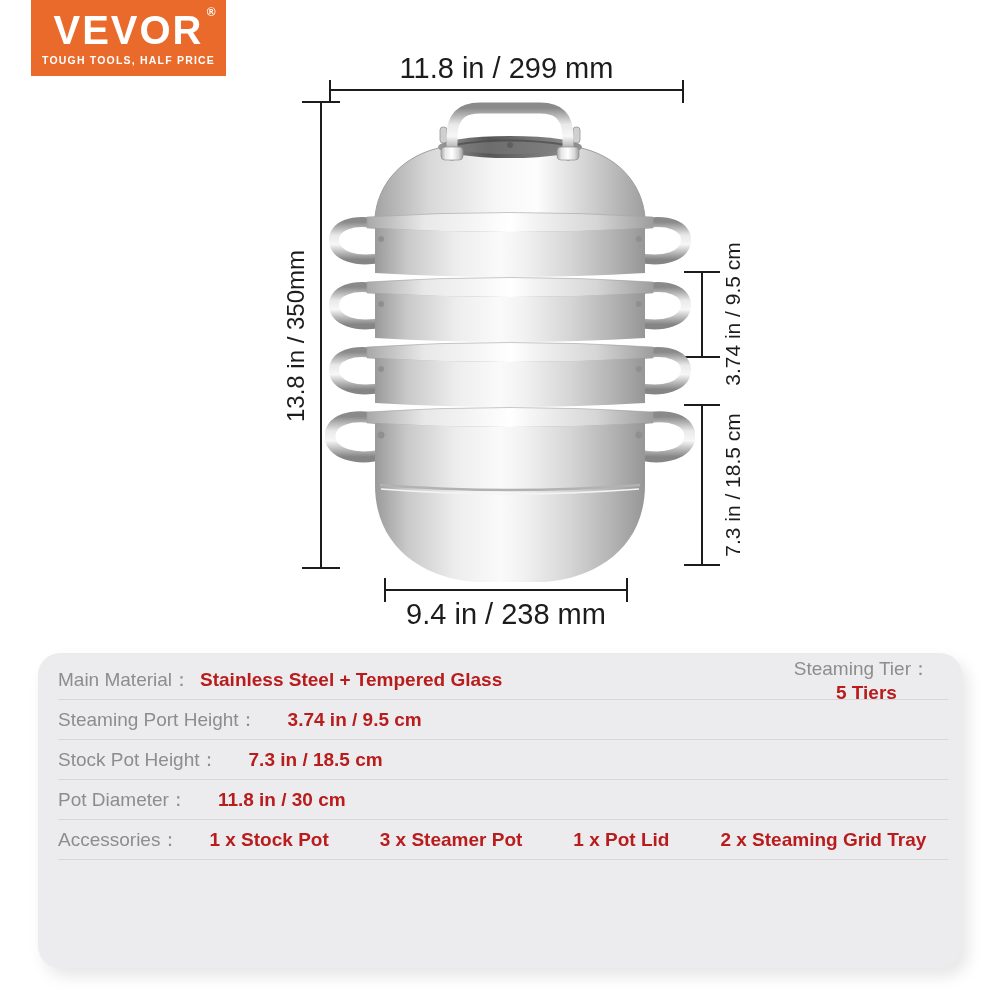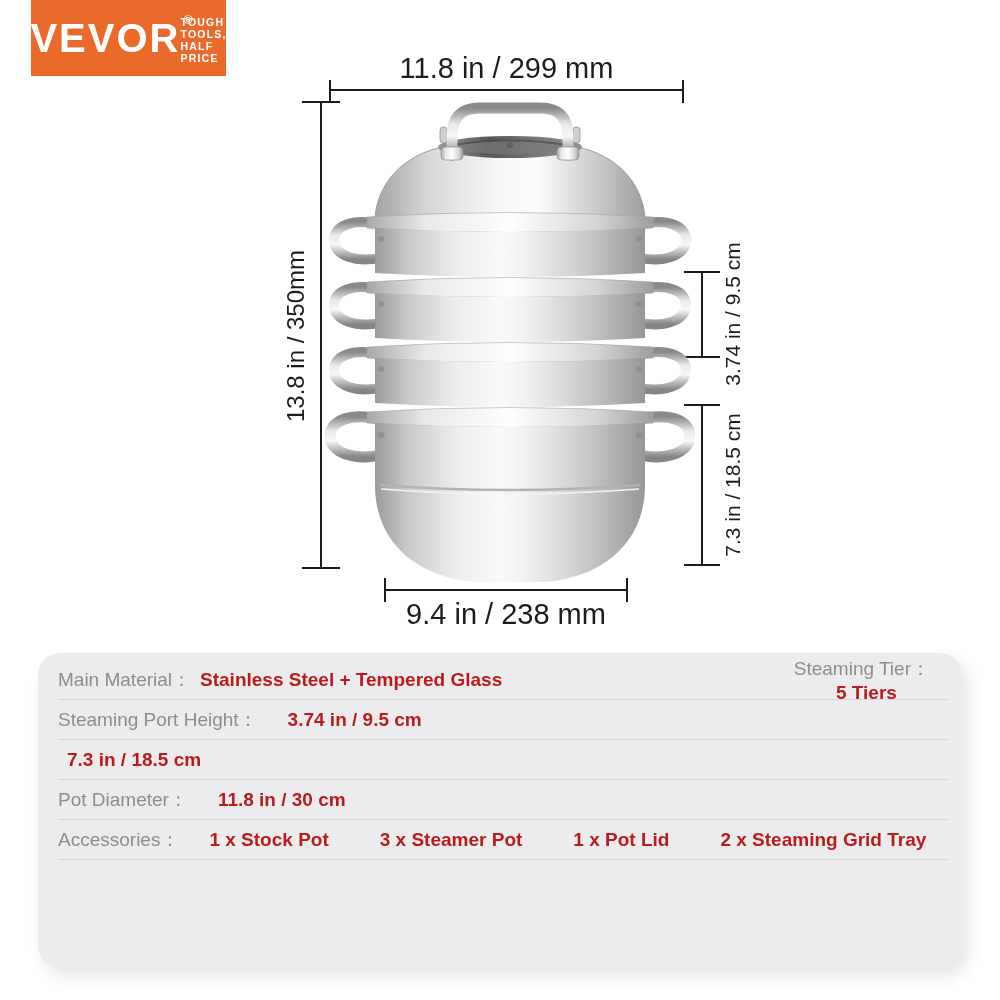--- a/index.html
+++ b/index.html
@@ -1,21 +1,21 @@
 <!DOCTYPE html>
 <html><head>
 <meta charset="utf-8">
 <style>
   * { margin: 0; padding: 0; box-sizing: border-box; }
   html, body { width: 1000px; height: 1000px; background: #ffffff;
     font-family: "Liberation Sans", sans-serif; position: relative; overflow: hidden; }
 
   
   .logo { position: absolute; left: 31px; top: 0; width: 195px; height: 76px;
-    background: #e96a2a; color: #ffffff; display: flex; 
+    background: #e96a2a; color: #ffffff; display: flex; flex-direction: column;
     align-items: center; justify-content: center; }
   .logo-word { font-size: 40px; font-weight: bold; letter-spacing: 2px; line-height: 1;
     position: relative; }
   .logo-reg { font-size: 12px; font-weight: bold; position: absolute; top: -4px; right: -14px; }
   .logo-tagline { font-size: 10.5px; font-weight: bold; letter-spacing: 1.2px; margin-top: 4px; }
 
   
   .dim-svg { position: absolute; left: 0; top: 0; width: 1000px; height: 1000px;
     pointer-events: none; }
   .dim-label { position: absolute; color: #1c1c1c; font-size: 29px; text-align: center; }
@@ -180,20 +180,21 @@
     <span class="spec-group right">
       <span class="spec-label">Steaming Tier：</span>
       <span class="spec-value">5 Tiers</span>
     </span>
   </div>
   <div class="spec-row">
     <span class="spec-label">Steaming Port Height：</span>
     <span class="spec-value">3.74 in / 9.5 cm</span>
   </div>
   <div class="spec-row">
+    <span class="spec-label">Stock Pot Height：</span>
     <span class="spec-value">7.3 in / 18.5 cm</span>
   </div>
   <div class="spec-row">
     <span class="spec-label">Pot Diameter：</span>
     <span class="spec-value">11.8 in / 30 cm</span>
   </div>
   <div class="spec-row">
     <span class="spec-label">Accessories：</span>
     <span class="spec-value">1 x Stock Pot</span>
     <span class="spec-value">3 x Steamer Pot</span>

